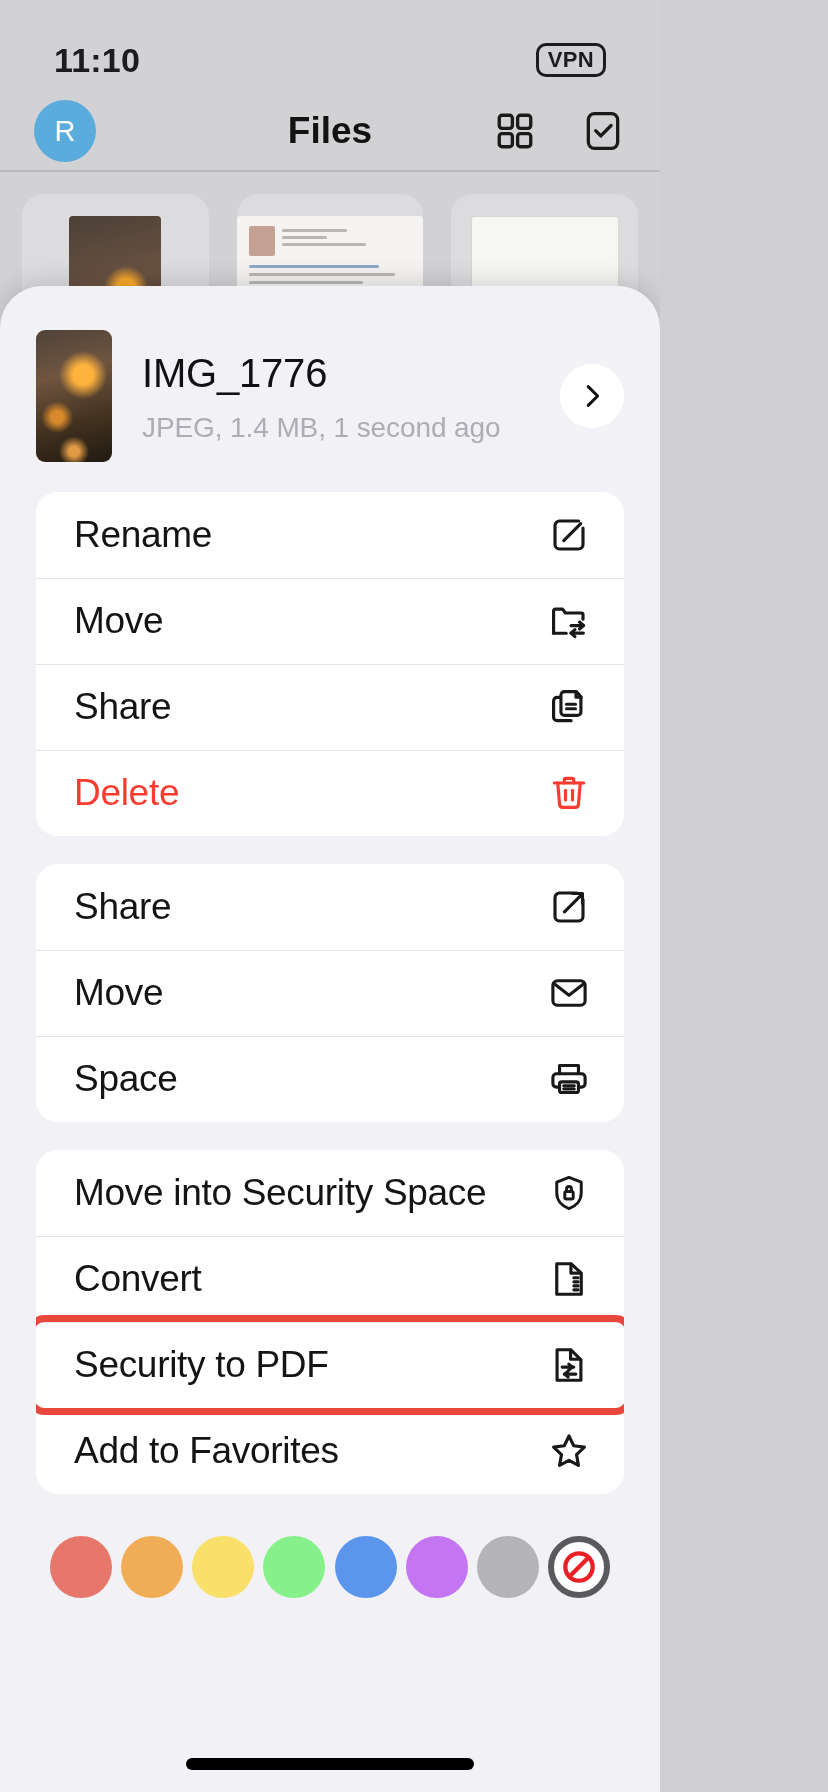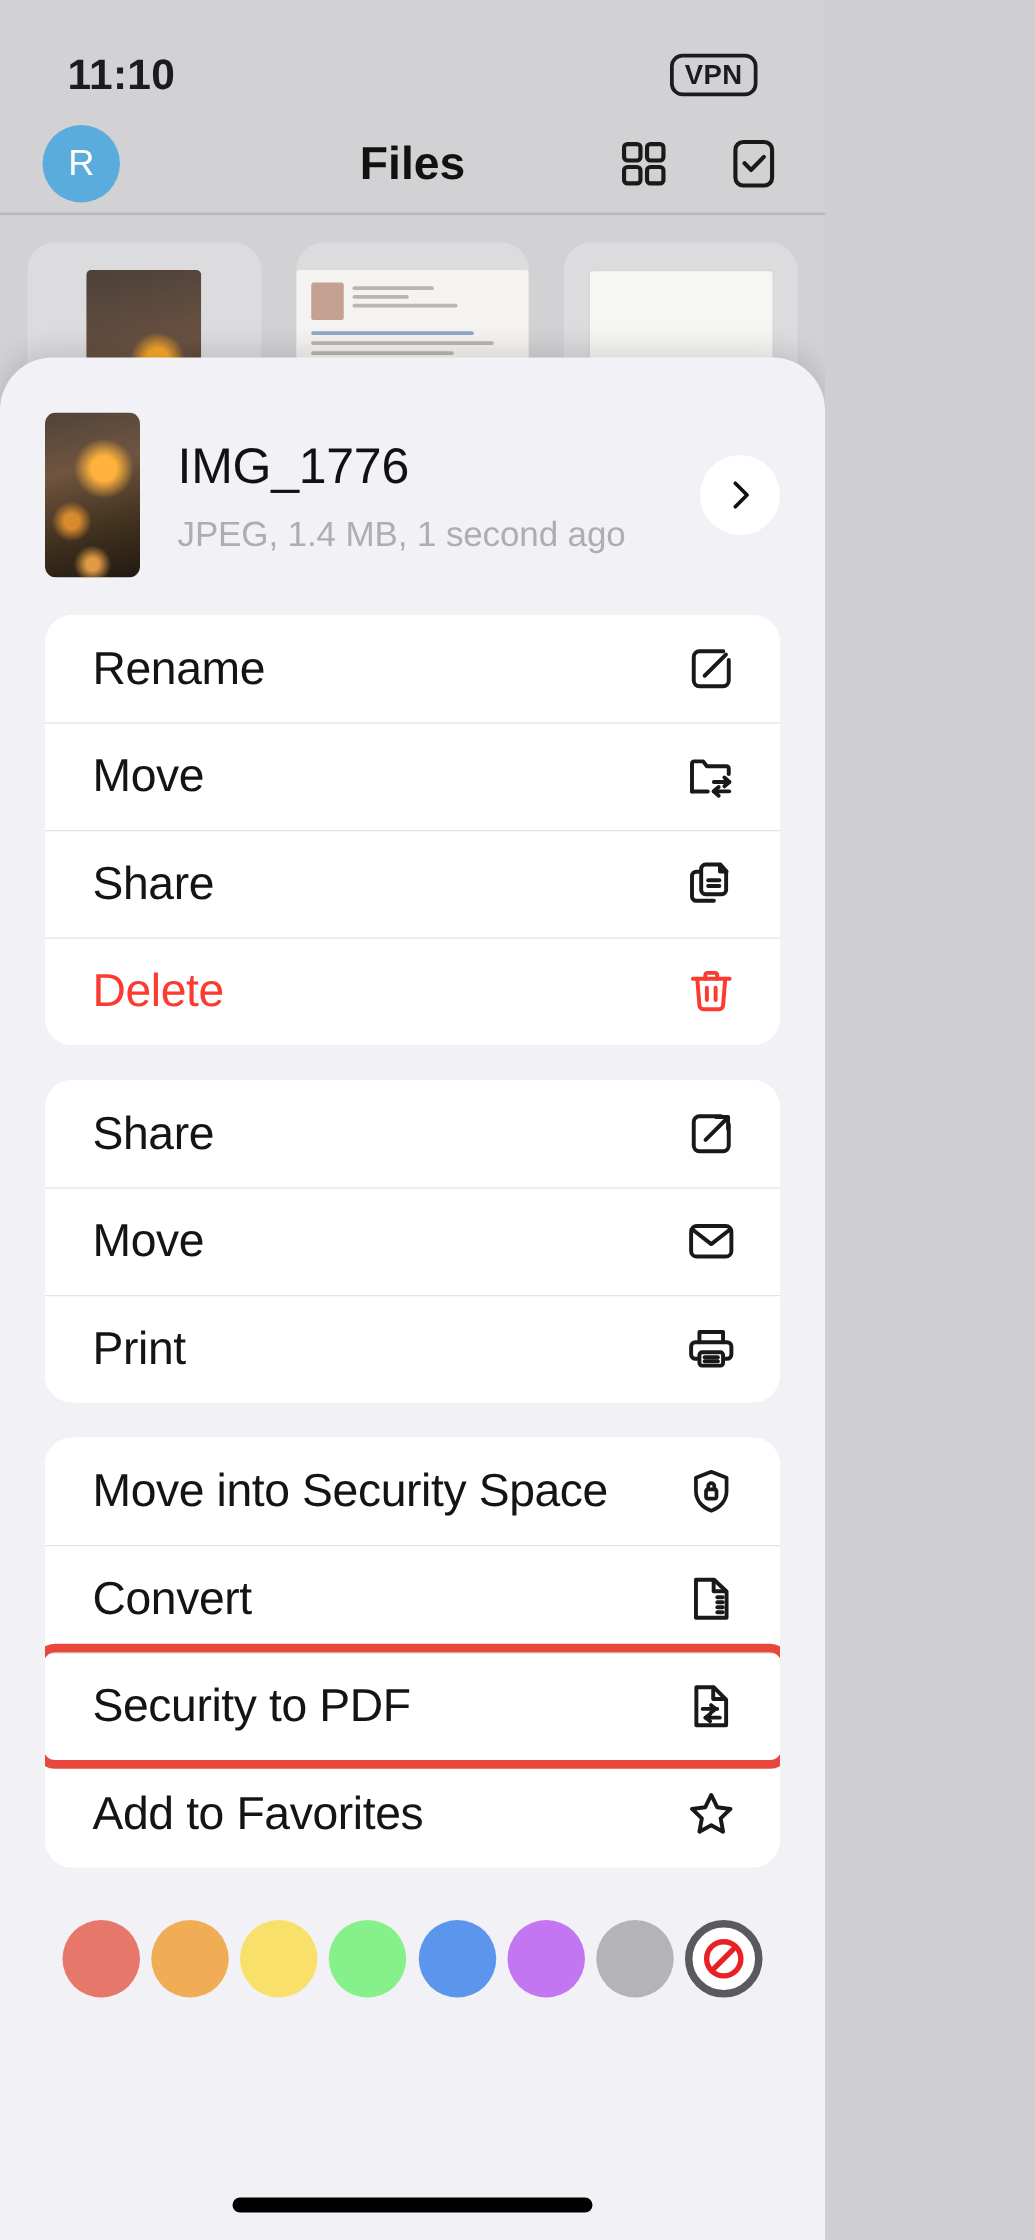--- a/index.html
+++ b/index.html
@@ -292,21 +292,21 @@
       <div class="menu-row">
         <span class="menu-label">Move</span>
         <span class="menu-icon">
           <svg width="42" height="42" viewBox="0 0 24 24" fill="none" stroke="#191919" stroke-width="1.8" stroke-linecap="round" stroke-linejoin="round">
             <rect x="2.8" y="5" width="18.4" height="14" rx="2.6"></rect>
             <path d="M3.4 6.6L12 13.3l8.6-6.7"></path>
           </svg>
         </span>
       </div>
       <div class="menu-row">
-        <span class="menu-label">Print</span>
+        <span class="menu-label">Space</span>
         <span class="menu-icon">
           <svg width="42" height="42" viewBox="0 0 24 24" fill="none" stroke="#191919" stroke-width="1.8" stroke-linecap="round" stroke-linejoin="round">
             <path d="M6.6 9V4.3h10.8V9"></path>
             <rect x="2.8" y="9" width="18.4" height="7.6" rx="2"></rect>
             <rect x="6.6" y="13.6" width="10.8" height="6.1" rx="1.2" fill="#fff"></rect>
             <path d="M9 15.9h6"></path>
               <path d="M9 17.7h6"></path>
           </svg>
         </span>
       </div>

